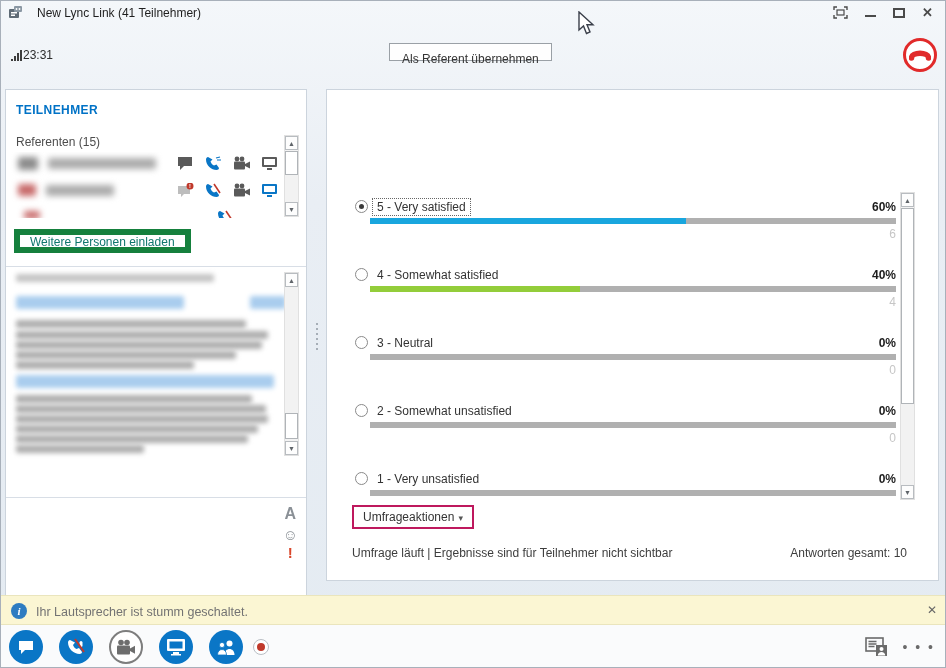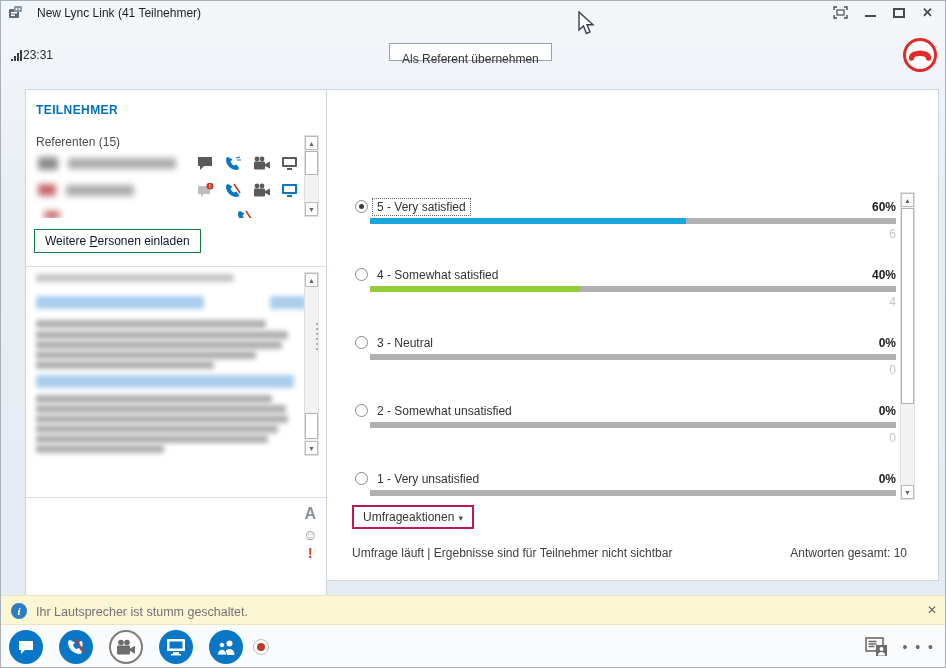--- a/index.html
+++ b/index.html
@@ -25,35 +25,35 @@
   .signal i { display:block; width:2px; background:#3d3d3d; }
   .time { font-size:12px; color:#2c2c2c; position:relative; top:1px; }
   .presenter-btn { position:absolute; left:388px; top:42px; height:16px; padding:8px 12px;
     background:#fefefe; border:1px solid #9aa0a6; font-size:12px; color:#333;
     font-family:"Liberation Sans",sans-serif; cursor:pointer; }
   .hangup { position:absolute; right:8px; top:37px; width:34px; height:34px; border-radius:50%;
     background:#fff; border:3px solid #e12a2a; display:flex; align-items:center; justify-content:center; cursor:pointer; }
 
   
   .panel { position:absolute; background:#fff; border:1px solid #ccd4dd; }
-  .left-panel  { left:24px;  top:88px; width:302px; height:524px; }
+  .left-panel  { left:4px;  top:88px; width:302px; height:524px; }
   .right-panel { left:325px; top:88px; width:613px; height:492px; }
 
   .teilnehmer-title { position:absolute; left:10px; top:13px; font-size:12px; font-weight:bold;
     color:#0072c6; letter-spacing:.4px; }
   .group-label { position:absolute; left:10px; top:45px; font-size:12px; color:#4d4d4d; }
 
   .plist { position:absolute; left:0; top:62px; width:302px; height:66px; overflow:hidden; }
   .prow { position:absolute; left:0; width:302px; height:27px; }
   .blob { position:absolute; border-radius:2px; filter:blur(3px); }
   .picons { position:absolute; right:30px; top:4px; display:flex; gap:11px; }
   .picon { width:17px; height:15px; position:relative; }
 
   .invite-btn { position:absolute; left:8px; top:139px; height:24px; padding:0 10px;
-    background:#fefefe; border:1px solid #15803d; font-size:12px; color:#0f172a;
+    background:#fefefe; border:6px solid #15803d; font-size:12px; color:#0f766e;
     font-family:"Liberation Sans",sans-serif; cursor:pointer; }
   .invite-btn .accel { text-decoration:underline; }
 
   .chat-region { position:absolute; left:0; top:176px; width:300px; height:232px;
     border-top:1px solid #d8dee6; border-bottom:1px solid #d8dee6; overflow:hidden; }
   .cline { position:absolute; left:10px; height:8px; border-radius:2px; filter:blur(2.5px); background:#adadad; }
   .cline.blue { background:#a9cdee; height:13px; }
 
   .compose { position:absolute; left:0; top:409px; width:300px; height:81px; background:#fff; }
   .compose-tools { position:absolute; right:8px; top:6px; display:flex; flex-direction:column; align-items:center; gap:4px; }

